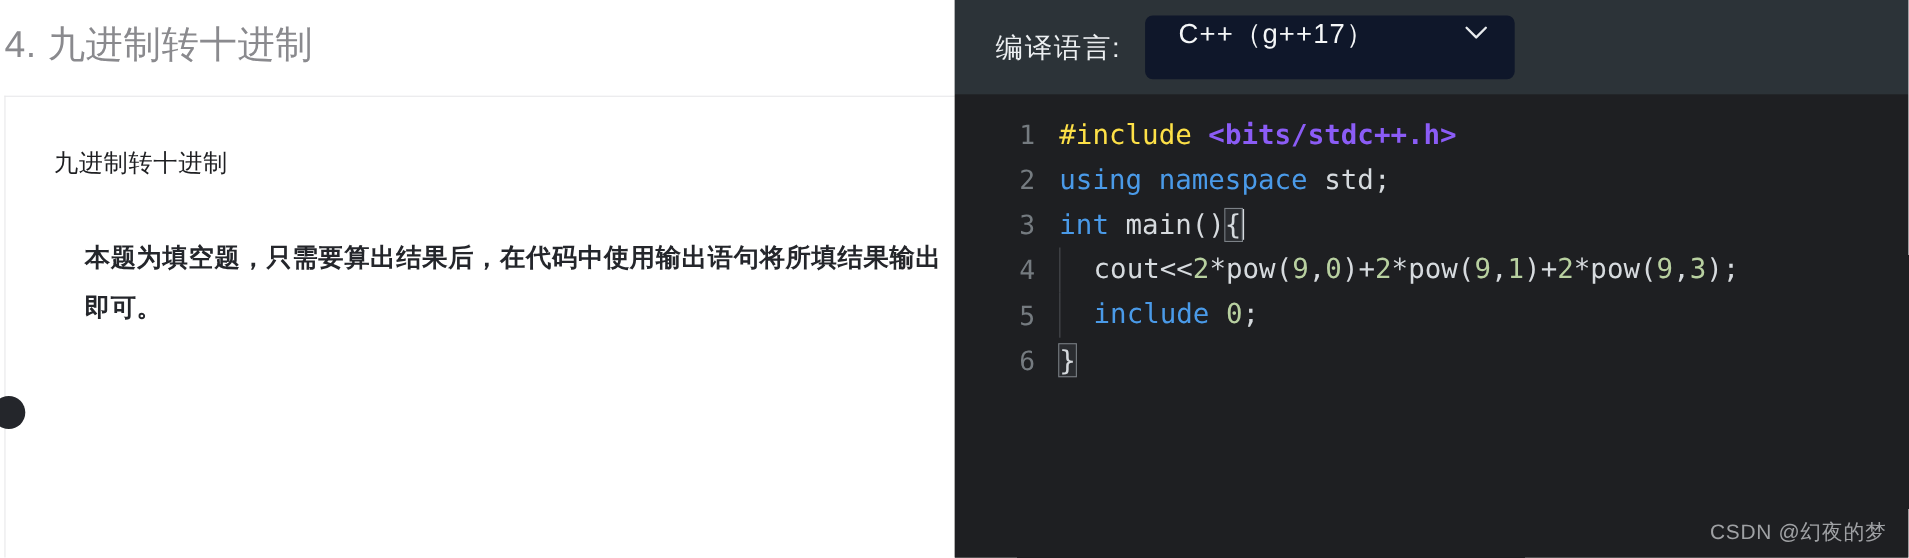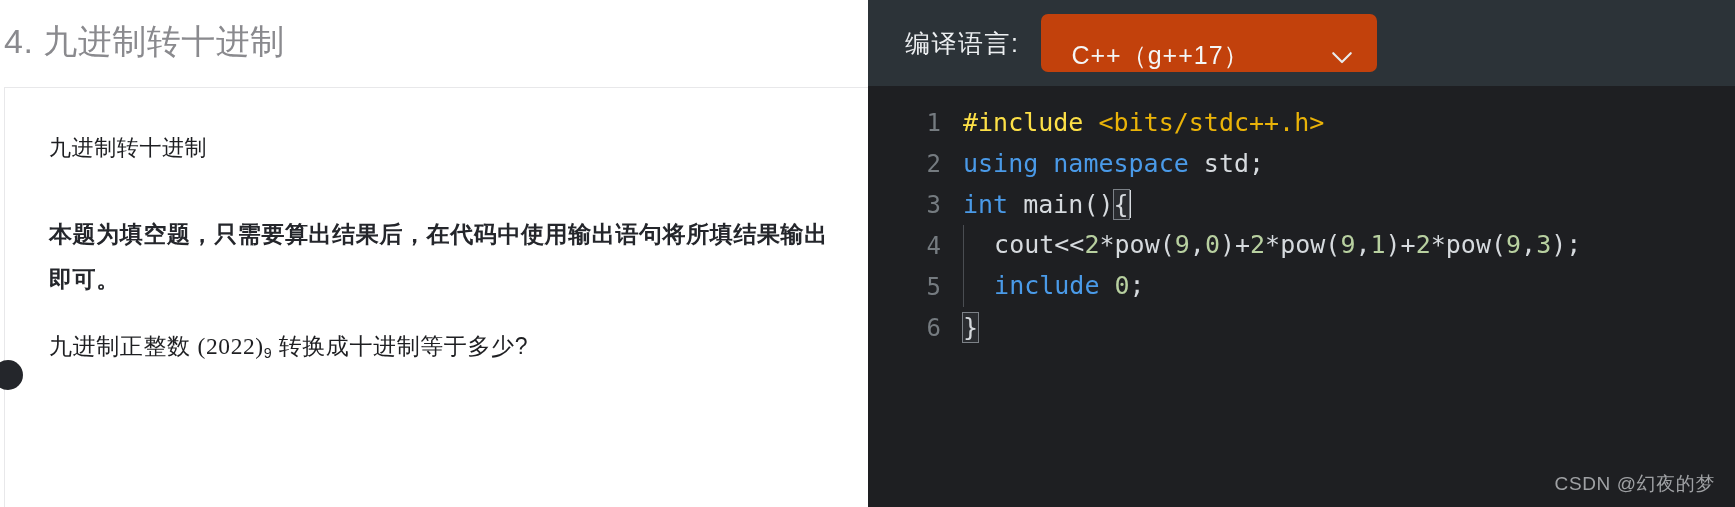--- a/index.html
+++ b/index.html
@@ -52,20 +52,21 @@
     margin-bottom:36px;
   }
   #note-text {
     font-size:23px;
     font-weight:bold;
     color:#24262b;
     line-height:45px;
     letter-spacing:0.6px;
     width:780px;
     margin-bottom:24px;
+    margin-left:28px;
   }
   #question-text {
     font-size:23px;
     color:#1e1f22;
     line-height:40px;
     letter-spacing:0.6px;
     font-weight:400;
   }
   #question-text sub {
     font-size:0.62em;
@@ -103,24 +104,24 @@
   #lang-label {
     color:#eceff1;
     font-size:25px;
     letter-spacing:1.5px;
     margin-right:22px;
     white-space:nowrap;
   }
   #lang-select {
     height:58px;
     min-width:336px;
-    background:#c2410c;
+    background:#0f172a;
     border-radius:7px;
     display:flex;
-    align-items:flex-end;
+    align-items:flex-start;
     justify-content:space-between;
     padding:0 20px 0 30px;
     cursor:pointer;
   }
   #lang-value {
     color:#f4f6f7;
     font-size:25px;
     letter-spacing:1px;
     white-space:nowrap;
   }
@@ -153,21 +154,21 @@
   }
   .code-text { color:#d6dade; position:relative; }
   .indent-guide {
     display:inline-block;
     width:0; border-left:1px solid #4a4d52;
     height:41px; vertical-align:middle;
     margin-right:0;
   }
   .tok-kw      { color:#4a9ae8; }
   .tok-inc     { color:#fde047; }
-  .tok-str     { color:#eab308; }
+  .tok-str     { color:#8b5cf6;font-weight:bold; }
   .tok-num     { color:#b8d0a0; }
   .tok-plain   { color:#d6dade; }
   .tok-brace-match {
     color:#d6dade;
     outline:1px solid #7c8187;
     background:#2a2c30;
   }
   .caret {
     display:inline-block;
     width:2px; height:28px;
@@ -194,23 +195,20 @@
 
     <div id="problem-body">
 
       <div id="bullet-marker"></div>
 
       <div class="body-line" id="intro-text">九进制转十进制</div>
 
 
       <div id="note-text">本题为填空题，只需要算出结果后，在代码中使用输出语句将所填结果输出即可。</div>
 
-      <div id="question-text">
-        <span>九进制正整数 </span><span class="paren">(2022)</span><sub>9</sub><span> 转换成十进制等于多少?</span>
-      </div>
 
     </div>
   </div>
 
   <div id="right-pane">
 
     <div id="editor-toolbar">
       <span id="lang-label">编译语言:</span>
 
       <div id="lang-select">

